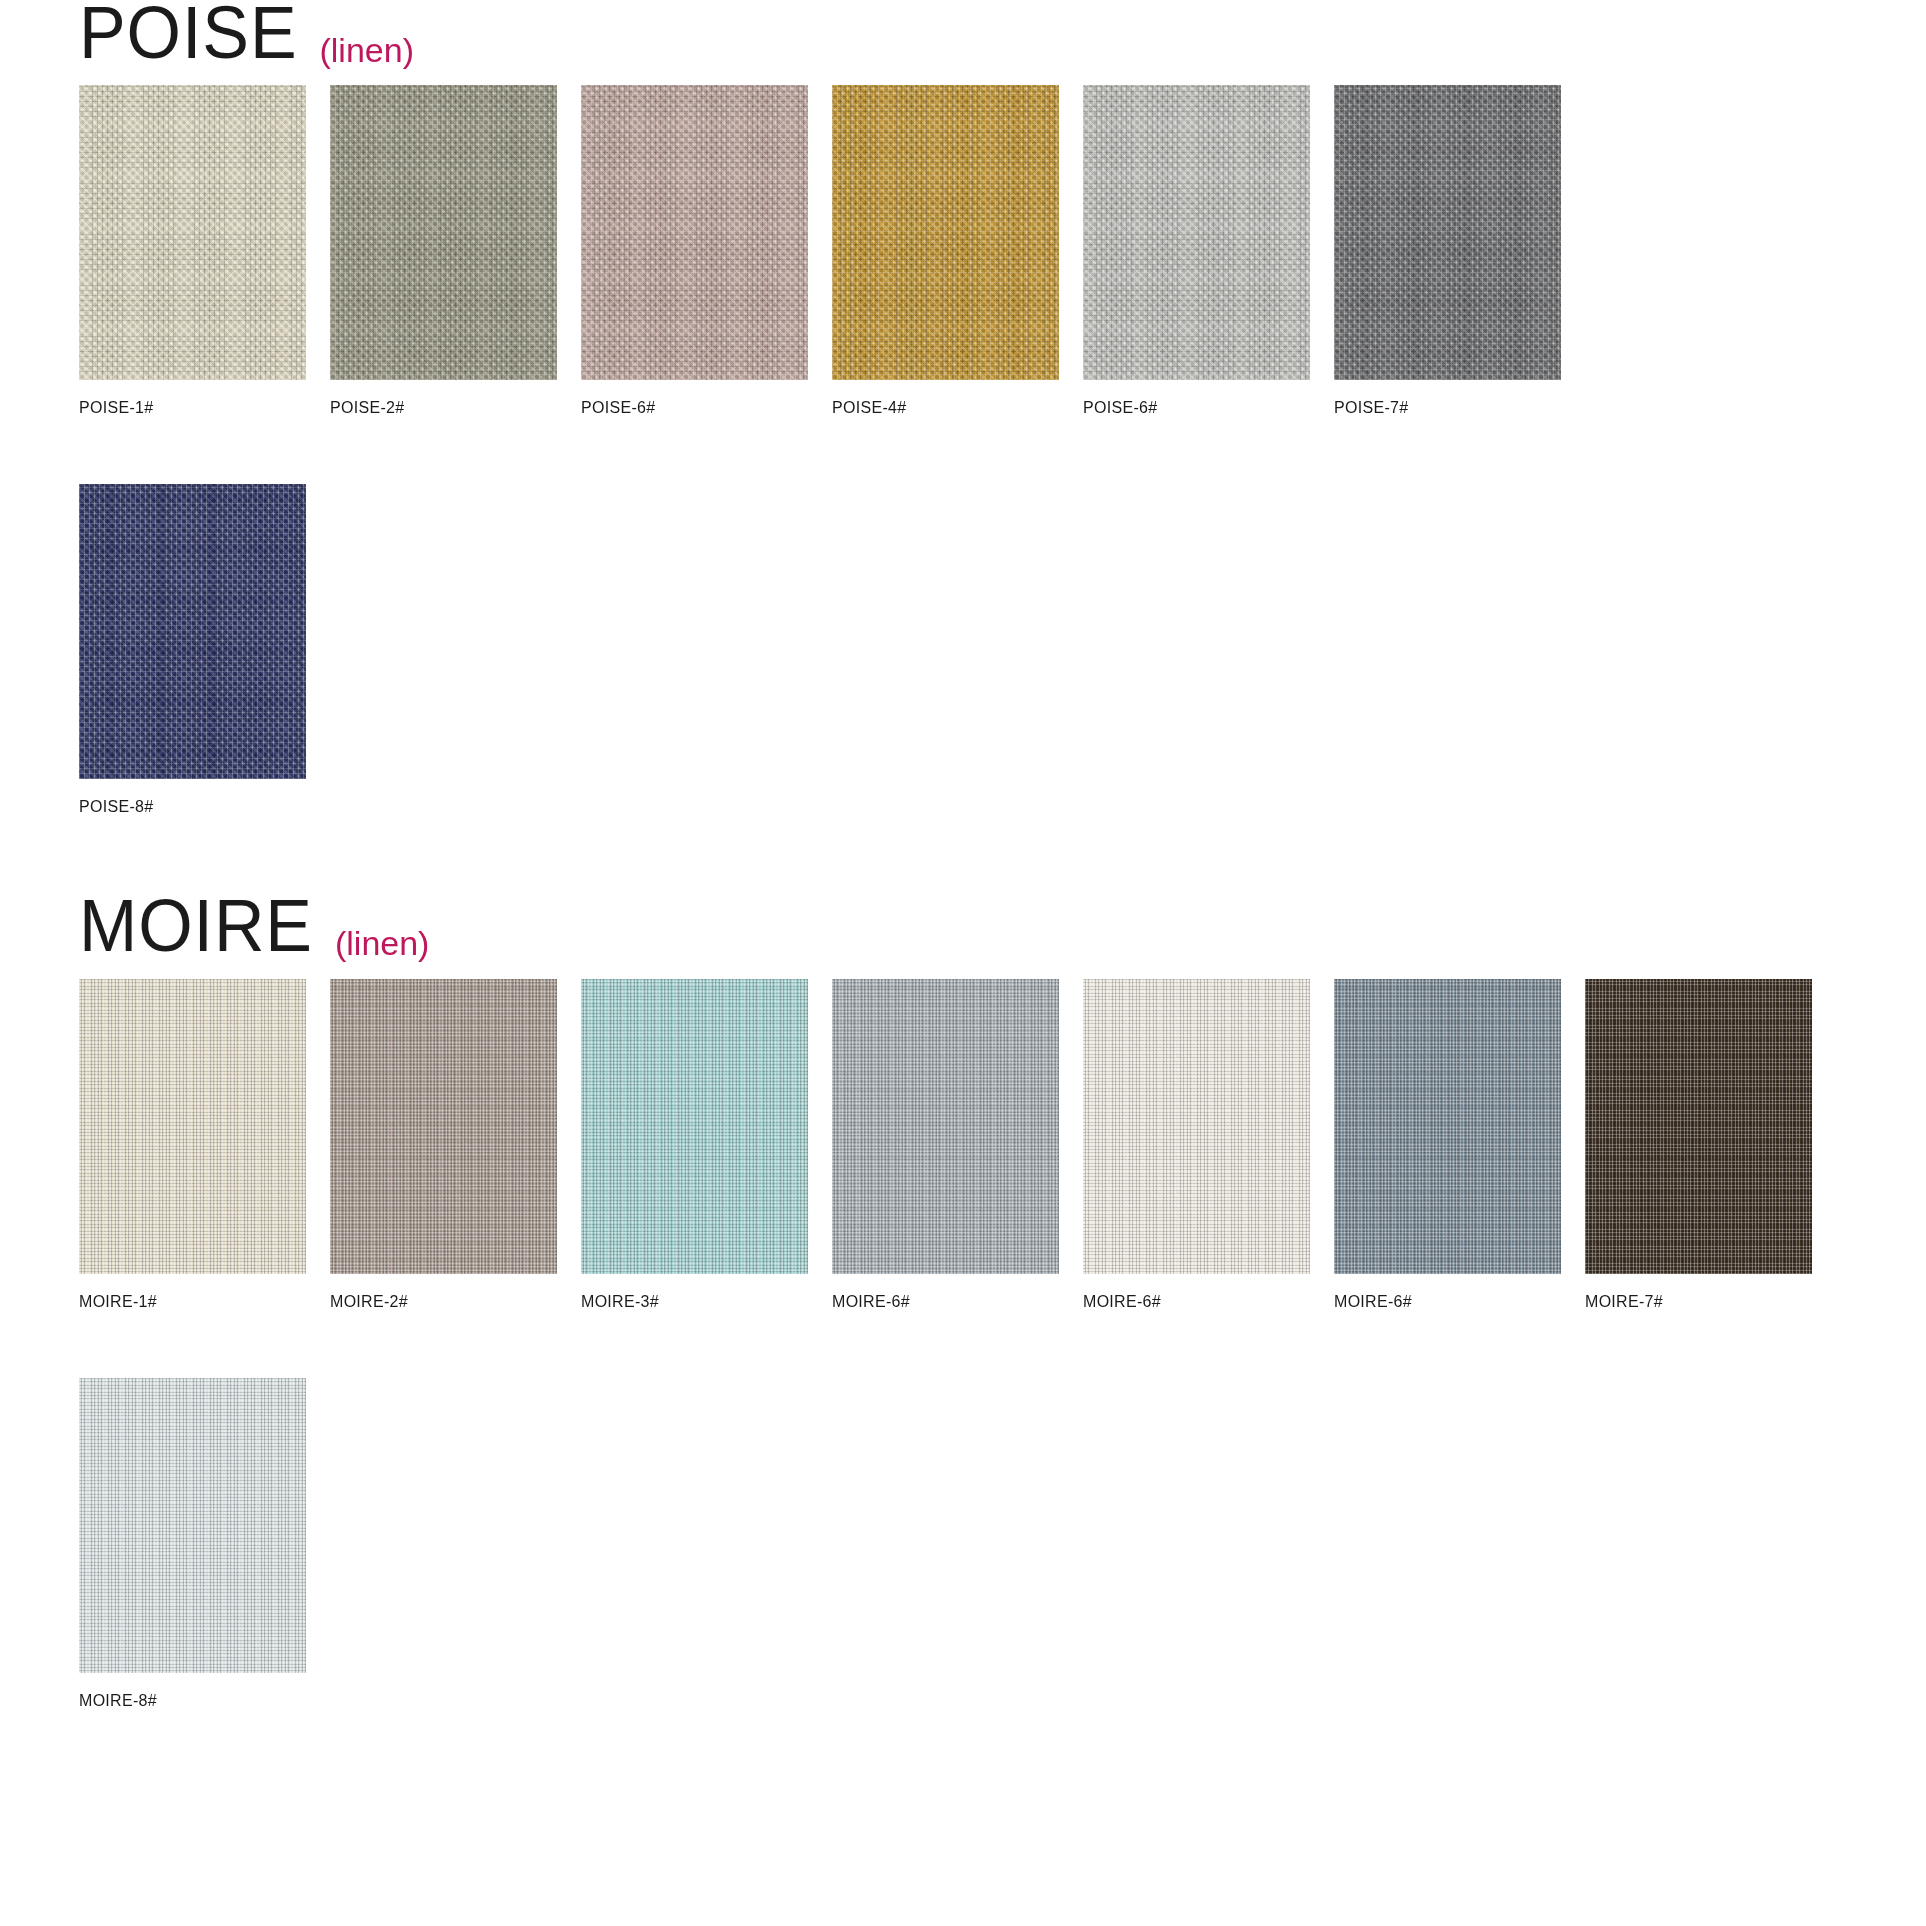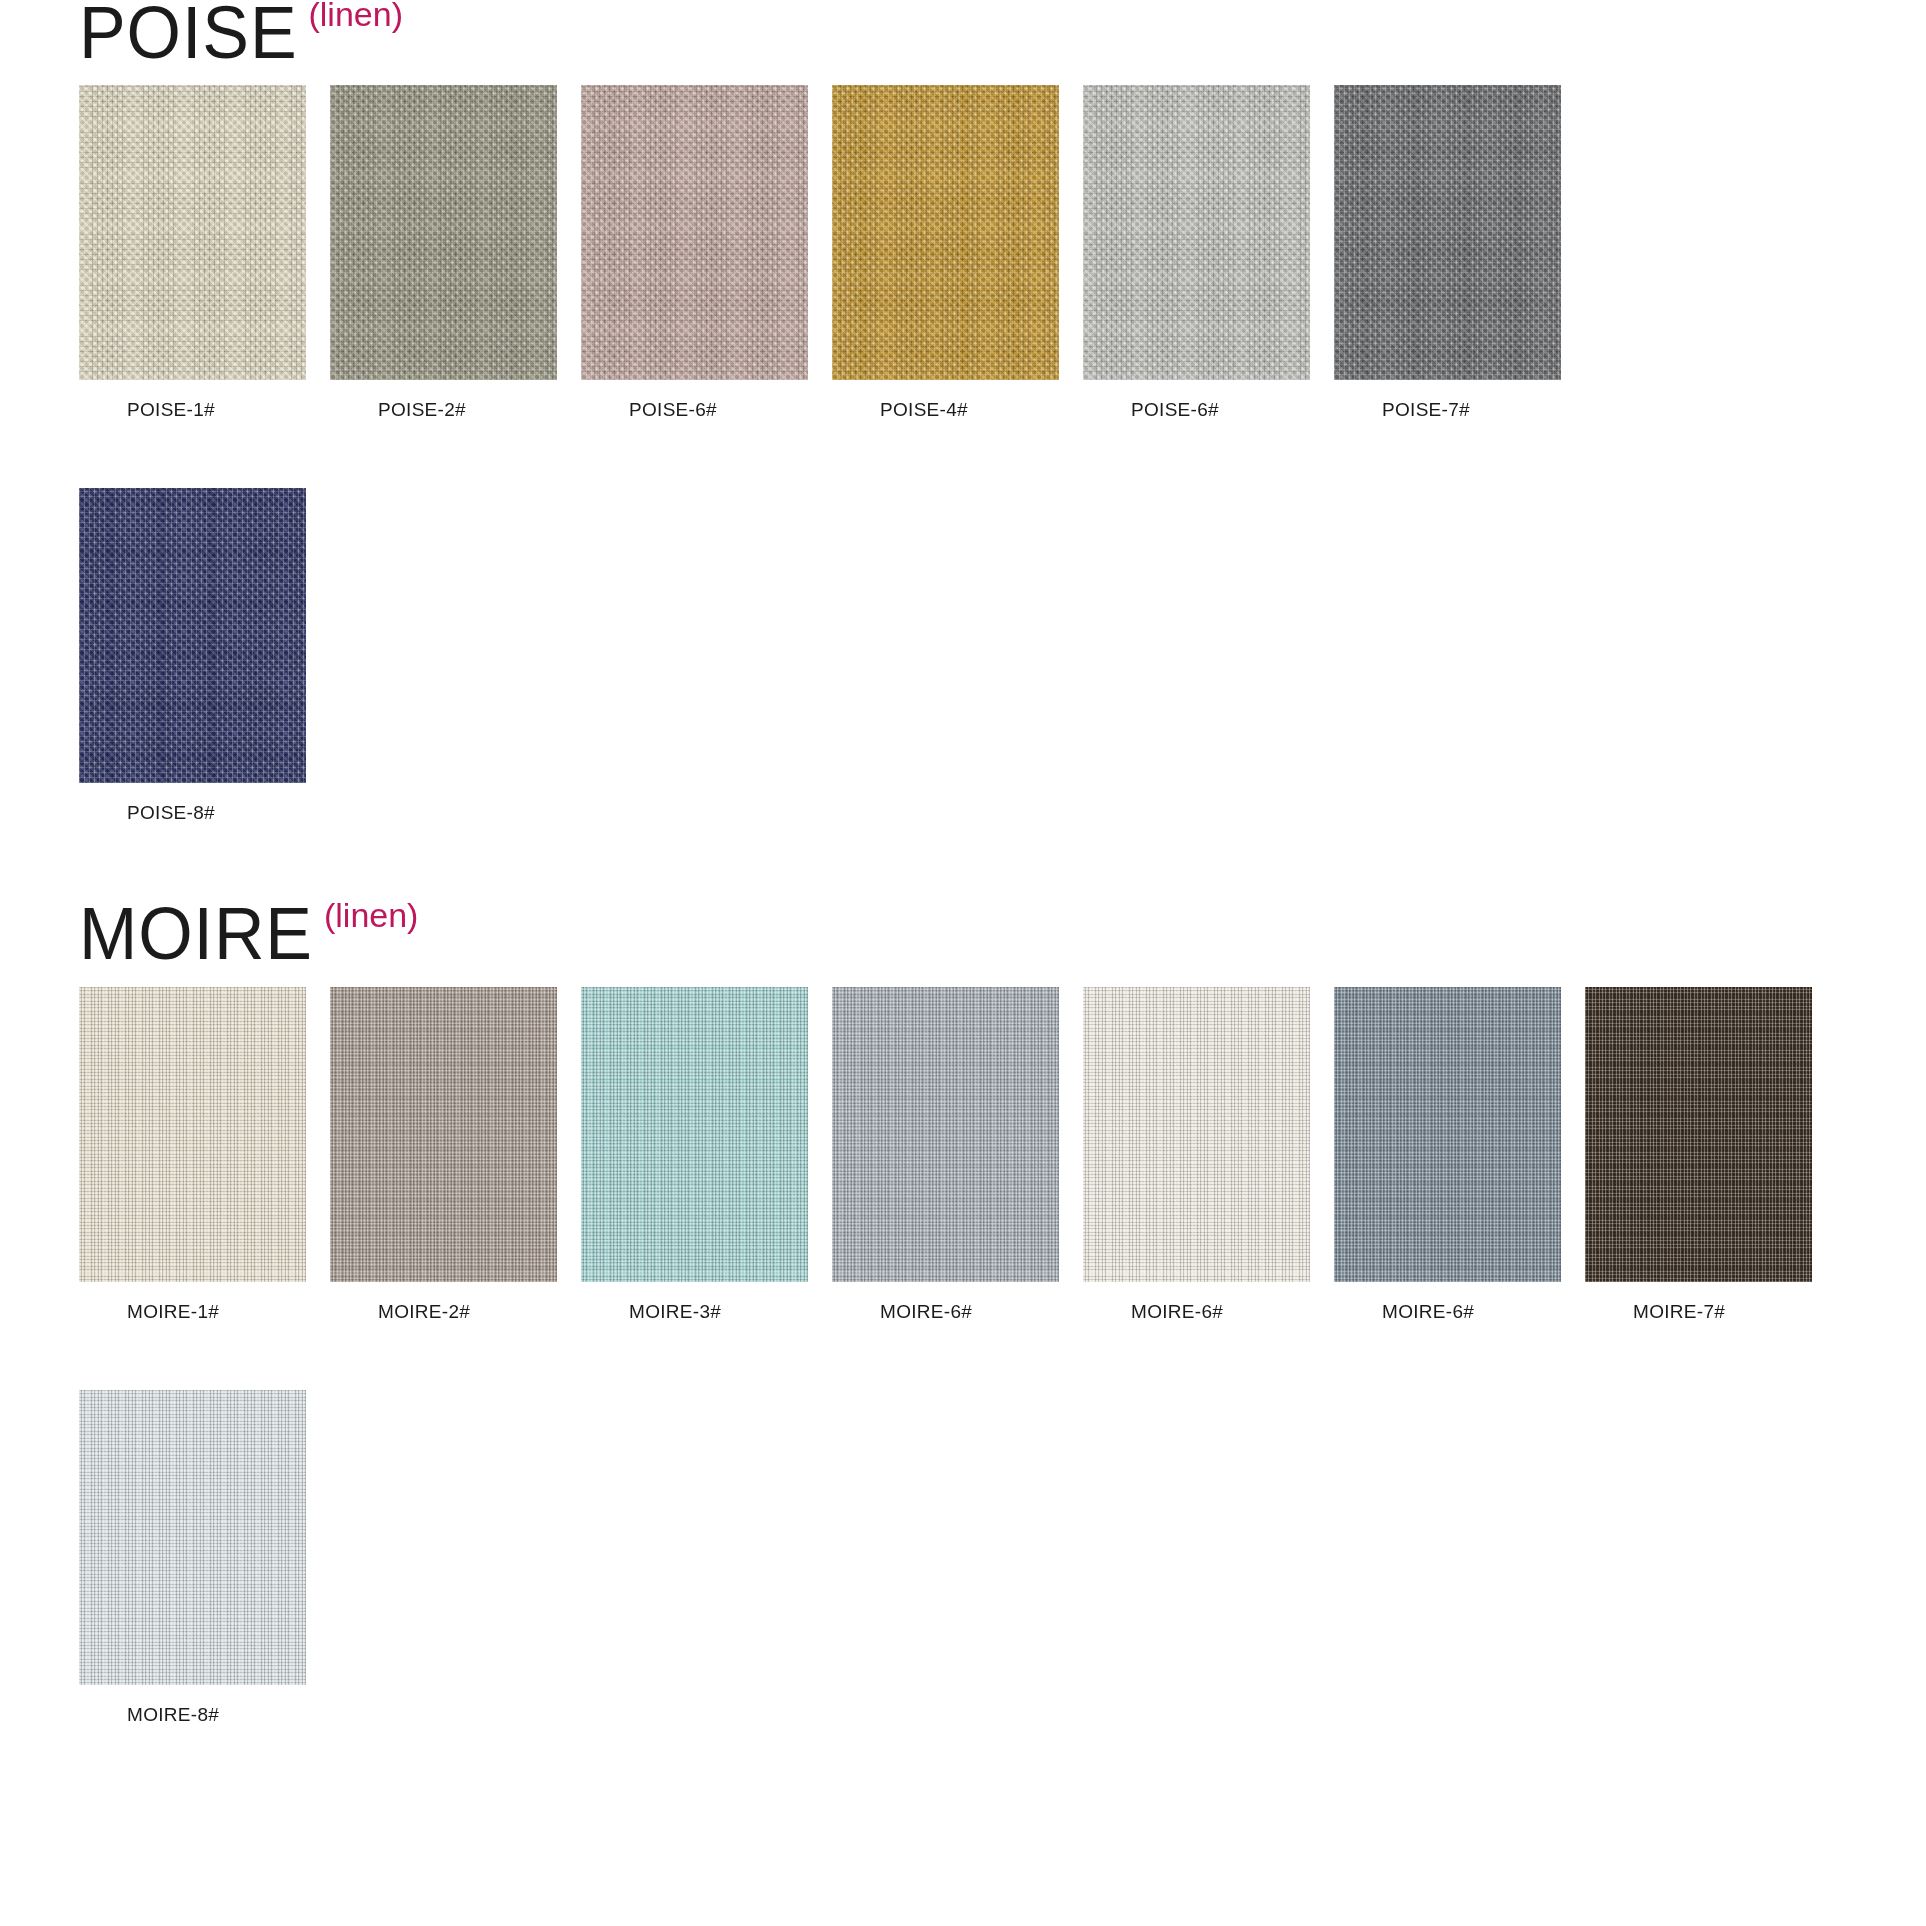--- a/index.html
+++ b/index.html
@@ -22,23 +22,23 @@
     background: #ffffff;
     box-sizing: border-box;
     padding: 0 0 0 0;
   }
 
   
   .collection { position: relative; }
 
   .collection-head {
     display: flex;
-    align-items: flex-start;
+    align-items: flex-end;
     padding-left: 79px;
-    gap: 11px;
+    gap: 22px;
   }
   .collection-title {
     font-family: "Liberation Sans", sans-serif;
     font-size: 70px;
     font-weight: 400;
     letter-spacing: 0.9px;
     line-height: 1;
     color: #1b1b1b;
     margin: 0;
     transform: scaleY(1.06);
@@ -159,27 +159,26 @@
       repeating-linear-gradient(-45deg,
         rgba(255,255,255,0.09) 0px,
         rgba(255,255,255,0.09) 2.6px,
         rgba(0,0,0,0.08) 2.6px,
         rgba(0,0,0,0.08) 6px);
     opacity: 0.85;
   }
 
   .swatch-label {
     font-family: "Liberation Sans", sans-serif;
-    font-size: 19px;
+    font-size: 16px;
     font-weight: 400;
     letter-spacing: 0.3px;
     color: #1b1b1b;
     margin-top: 19px;
     white-space: nowrap;
-    margin-left: 48px;
   }
 
   
   .spacer-after-head { height: 15.4px; }
   .spacer-row { height: 67px; }
   .spacer-between-collections { height: 27px; }
   .spacer-before-moire-head { height: 50px; }
 </style>
 </head>
 <body>

